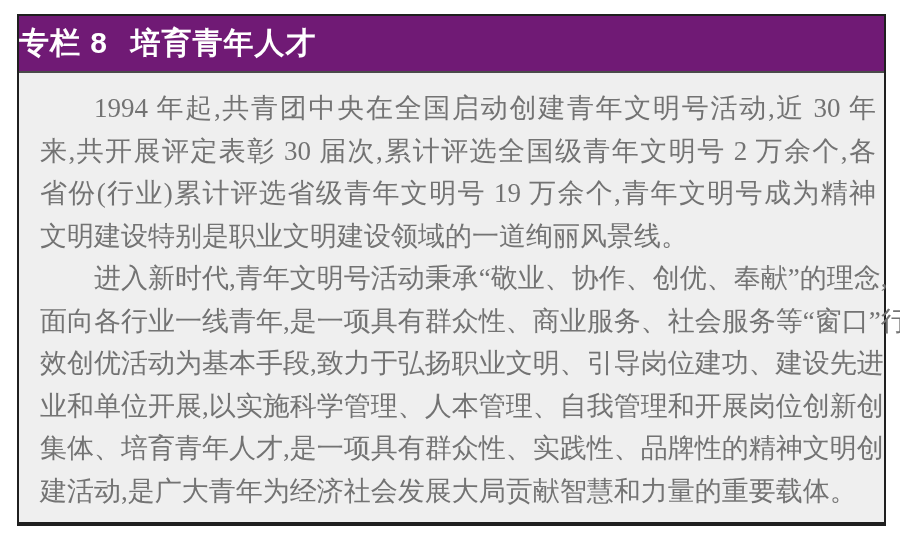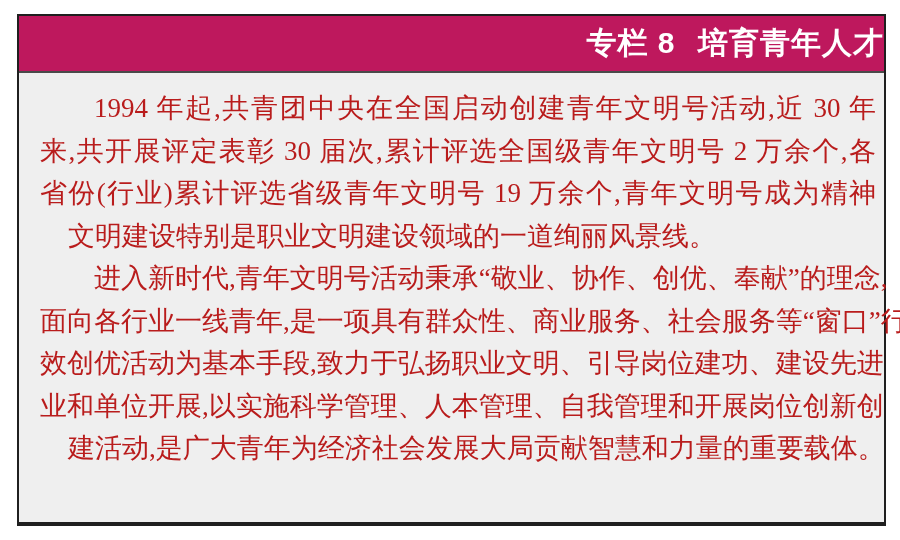--- a/index.html
+++ b/index.html
@@ -18,60 +18,61 @@
     width: 869px;
     height: 512px;
     box-sizing: border-box;
     background: #efefef;
     border: 2px solid #1f1f1f;
     border-bottom-width: 4px;
   }
   .panel-header {
     height: 57px;
     box-sizing: border-box;
-    background: #be185d;
+    background: #701a75;
     border-bottom: 2px solid #4a4a4a;
     display: flex;
     align-items: center;
-    justify-content: flex-end;
+    justify-content: flex-start;
     font-family: "Liberation Sans", "DejaVu Sans", sans-serif;
     font-weight: bold;
     font-size: 30px;
     color: #ffffff;
     letter-spacing: 1px;
   }
   .panel-header .col-label { margin-right: 0.75em; }
   .panel-body {
     box-sizing: border-box;
     padding: 14px 8px 0 21px;
     font-size: 27px;
     line-height: 42.5px;
-    color: #b91c1c;
+    color: #737373;
   }
   .tline {
     text-align: justify;
     text-align-last: justify;
     text-justify: inter-character;
     white-space: nowrap;
   }
   .tline.indent { text-indent: 54px; }
-  .tline.para-end { text-align-last: left; margin-left: 28px; }
+  .tline.para-end { text-align-last: left; }
 </style>
 </head>
 <body>
 
 <div class="panel">
   <div class="panel-header">
     <span class="col-label">专栏 8</span>
     <span class="col-title">培育青年人才</span>
   </div>
   <div class="panel-body">
     <div class="tline indent">1994 年起,共青团中央在全国启动创建青年文明号活动,近 30 年</div>
     <div class="tline">来,共开展评定表彰 30 届次,累计评选全国级青年文明号 2 万余个,各</div>
     <div class="tline">省份(行业)累计评选省级青年文明号 19 万余个,青年文明号成为精神</div>
     <div class="tline para-end">文明建设特别是职业文明建设领域的一道绚丽风景线。</div>
     <div class="tline indent">进入新时代,青年文明号活动秉承“敬业、协作、创优、奉献”的理念,</div>
     <div class="tline">面向各行业一线青年,是一项具有群众性、商业服务、社会服务等“窗口”行</div>
     <div class="tline">效创优活动为基本手段,致力于弘扬职业文明、引导岗位建功、建设先进</div>
     <div class="tline">业和单位开展,以实施科学管理、人本管理、自我管理和开展岗位创新创</div>
+    <div class="tline">集体、培育青年人才,是一项具有群众性、实践性、品牌性的精神文明创</div>
     <div class="tline para-end">建活动,是广大青年为经济社会发展大局贡献智慧和力量的重要载体。</div>
   </div>
 </div>
 
 </body></html>

